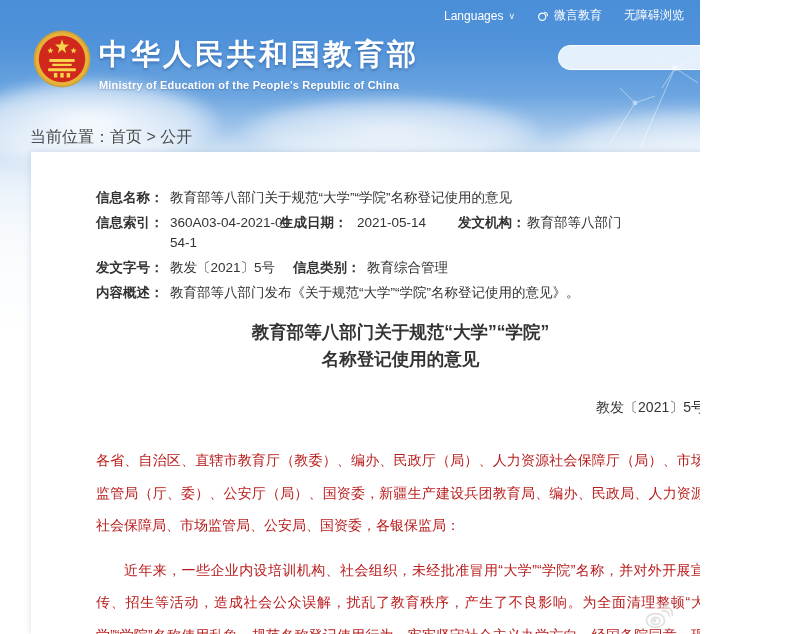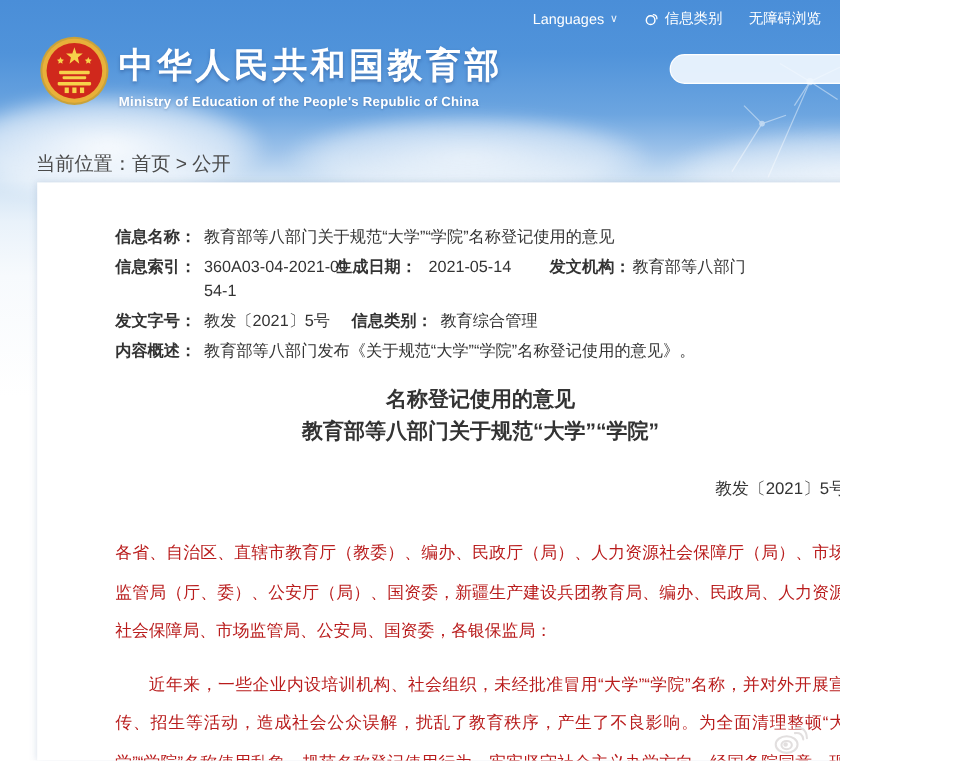--- a/index.html
+++ b/index.html
@@ -112,21 +112,21 @@
   <div class="topbar">
     <div class="item">
       <span>Languages</span>
       <span class="chev">∨</span>
     </div>
     <div class="item">
       <svg class="mini-icon" viewBox="0 0 12 12">
         <circle cx="5.2" cy="6.8" r="3.6" fill="none" stroke="#fff" stroke-width="1.2"></circle>
         <path d="M7.5 2.2 Q10.6 2.6 10.4 5.6" fill="none" stroke="#fff" stroke-width="1.1" stroke-linecap="round"></path>
       </svg>
-      <span>信息类别</span>
+      <span>微言教育</span>
     </div>
     <div class="item">
       <span>无障碍浏览</span>
     </div>
   </div>
 
   <svg class="emblem" viewBox="0 0 100 100">
     <circle cx="50" cy="50" r="49" fill="#c9a23a"></circle>
     <circle cx="50" cy="50" r="46" fill="#e8b13a"></circle>
     <circle cx="50" cy="50" r="40" fill="#d0281c"></circle>
@@ -181,22 +181,22 @@
         <span class="lbl lbl-cat">信息类别：</span>
         <span class="val-cat">教育综合管理</span>
       </div>
       <div class="irow h20">
         <span class="lbl">内容概述：</span>
         <span class="val-sum">教育部等八部门发布《关于规范“大学”“学院”名称登记使用的意见》。</span>
       </div>
     </div>
 
     <div class="doc-title">
+      <div>教育部等八部门关于规范“大学”“学院”</div>
       <div>名称登记使用的意见</div>
-      <div>教育部等八部门关于规范“大学”“学院”</div>
     </div>
 
     <div class="doc-number">教发〔2021〕5号</div>
 
     <p class="para para1">各省、自治区、直辖市教育厅（教委）、编办、民政厅（局）、人力资源社会保障厅（局）、市场监管局（厅、委）、公安厅（局）、国资委，新疆生产建设兵团教育局、编办、民政局、人力资源社会保障局、市场监管局、公安局、国资委，各银保监局：</p>
     <p class="para para2">近年来，一些企业内设培训机构、社会组织，未经批准冒用“大学”“学院”名称，并对外开展宣传、招生等活动，造成社会公众误解，扰乱了教育秩序，产生了不良影响。为全面清理整顿“大学”“学院”名称使用乱象，规范名称登记使用行为，牢牢坚守社会主义办学方向，经国务院同意，现提出如下意见。</p>
   </div>
 
   <div class="watermark">
     <svg viewBox="0 0 34 30">

